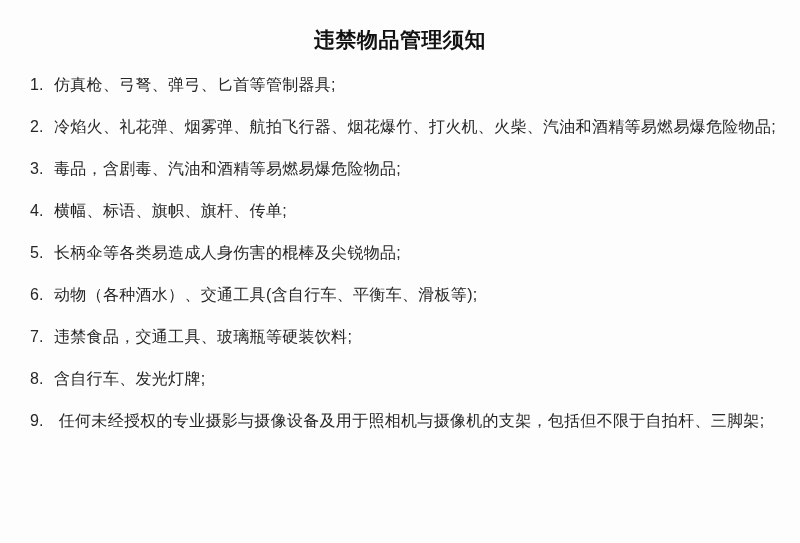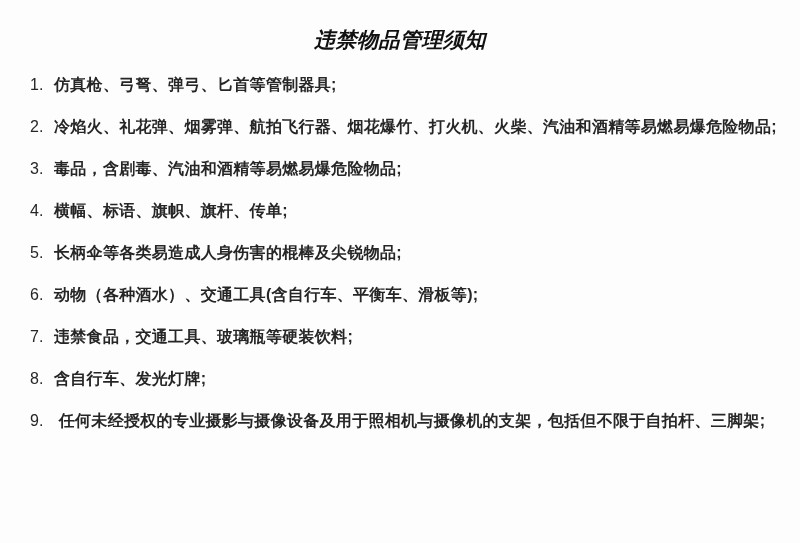--- a/index.html
+++ b/index.html
@@ -22,21 +22,20 @@
   }
   .doc-title {
     margin: 0;
     padding-top: 28px;
     text-align: center;
     font-size: 21px;
     line-height: 24px;
     font-weight: 700;
     color: #111111;
     letter-spacing: 0.5px;
-    font-style: italic;
   }
   .items-list {
     margin-top: 22px;
     padding: 0 8px 0 30px;
   }
   .row {
     display: flex;
     align-items: flex-start;
     font-size: 16px;
     line-height: 22px;
@@ -45,21 +44,20 @@
   }
   .num {
     flex: 0 0 24px;
     width: 24px;
     white-space: nowrap;
   }
   .text {
     flex: 1 1 auto;
     white-space: pre-wrap;
     letter-spacing: 0.3px;
-    font-weight: bold;
   }
 </style>
 </head>
 <body>
 
 <div class="doc">
   <h1 class="doc-title">违禁物品管理须知</h1>
   <div class="items-list">
       <div class="row">
         <span class="num">1.</span>

